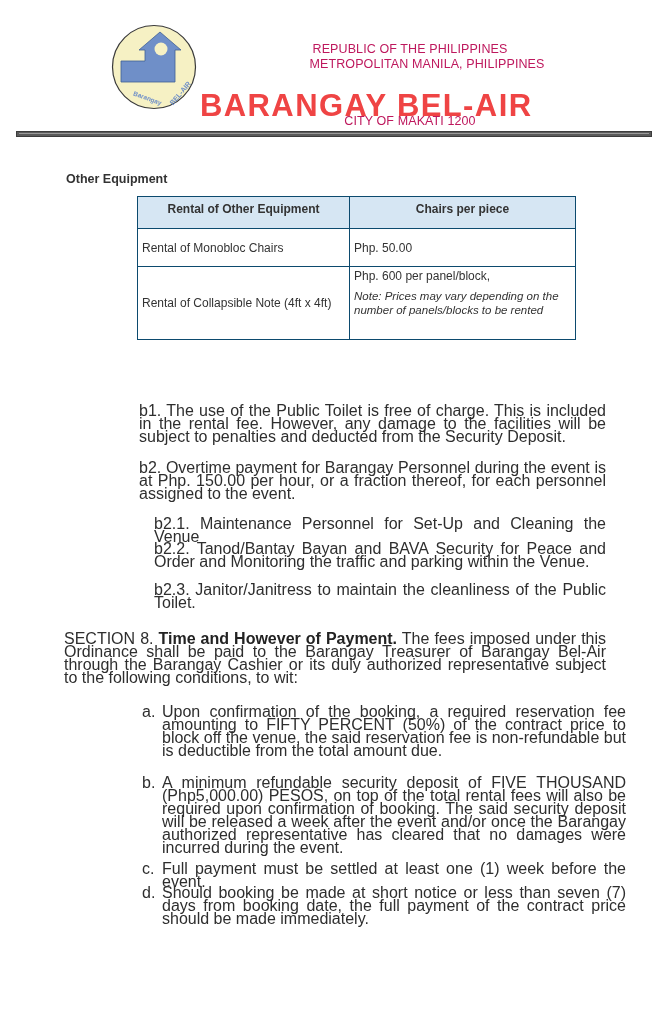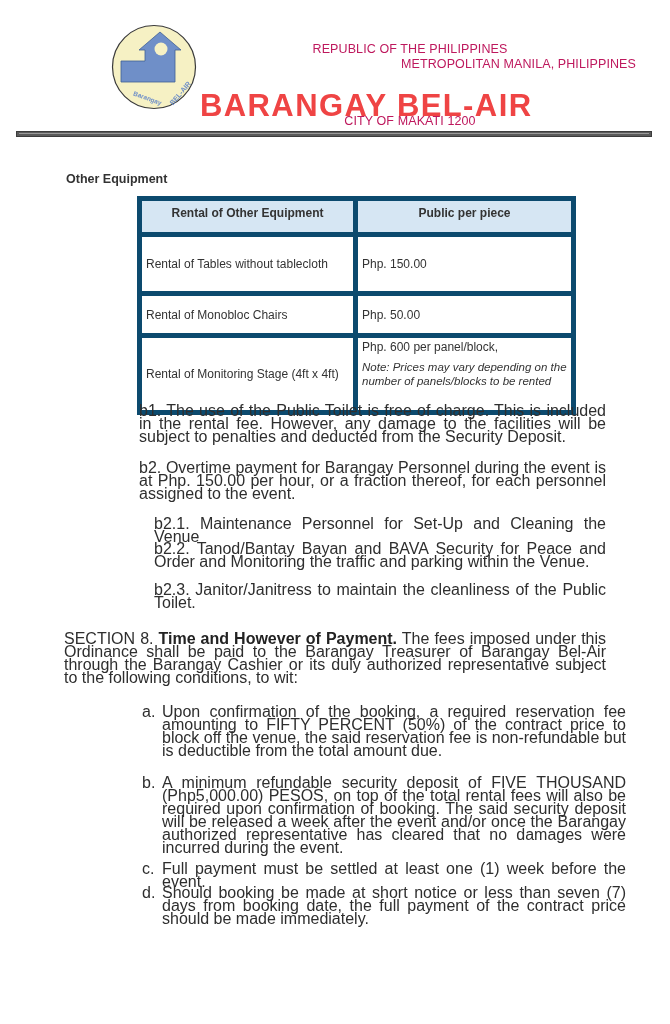--- a/index.html
+++ b/index.html
@@ -6,21 +6,21 @@
     body {
       width: 670px; height: 1024px; position: relative; overflow: hidden;
       font-family: "Liberation Sans", sans-serif; color: #2a2a2a;
     }
     .logo { position: absolute; left: 111px; top: 24px; width: 86px; height: 86px; }
     .hdr-line {
       position: absolute; left: 0; width: 100%; text-align: center;
       font-size: 12.5px; letter-spacing: 0.1px; color: #be185d;
     }
     .hdr-1 { top: 42px; left: 190px; width: 440px; }
-    .hdr-2 { top: 57px; left: 196px; width: 440px; text-align: right; }
+    .hdr-2 { top: 57px; left: 207px; width: 440px; }
     .hdr-3 { top: 71px; left: 190px; width: 440px; margin-top: 43px; }
     .brand {
       position: absolute; top: 88px; left: 200px; width: 420px; text-align: left;
       font-size: 31px; font-weight: bold; color: #ef4444; letter-spacing: 1.4px;
       font-family: "Liberation Sans", sans-serif;
     }
     .rule {
       position: absolute; left: 16px; top: 131px; width: 636px; height: 6px;
       background: #5a5a5a; border: 1px solid #3c3c3c; box-sizing: border-box;
     }
@@ -28,21 +28,21 @@
       content: ""; position: absolute; left: 2px; right: 2px; top: 1px; height: 1px; background: #9a9a9a;
     }
     .sec-title {
       position: absolute; left: 66px; top: 172px; font-size: 12.5px; font-weight: bold; color: #333;
     }
     table.equip {
       position: absolute; left: 137px; top: 196px; width: 439px;
       border-collapse: collapse; font-size: 12px; color: #333;
     }
     table.equip th, table.equip td {
-      border: 5px solid #0c4a6e; vertical-align: middle; text-align: left; padding: 8px 4px;
+      border: 1px solid #0c4a6e; vertical-align: middle; text-align: left; padding: 8px 4px;
     }
     table.equip th {
       background: #d6e6f3; font-weight: bold; text-align: center; height: 22px; padding-top: 1px;
     }
     table.equip td.c1 { width: 203px; }
     .r1 td { height: 38px; }
     .r2 td { height: 21px; }
     .r3 td { height: 21px; }
     .r4 td { height: 56px; }
     .note { font-style: italic; font-size: 11.5px; margin-top: 6px; line-height: 14px; }
@@ -80,34 +80,30 @@
 <div class="hdr-line hdr-2">METROPOLITAN MANILA, PHILIPPINES</div>
 <div class="hdr-line hdr-3">CITY OF MAKATI 1200</div>
 <div class="brand">BARANGAY BEL-AIR</div>
 <div class="rule"></div>
 
 <div class="sec-title">Other Equipment</div>
 <table class="equip">
   <thead>
     <tr>
       <th>Rental of Other Equipment</th>
-      <th>Public per piece</th>
+      <th>Chairs per piece</th>
     </tr>
   </thead>
   <tbody>
-    <tr class="r1">
-      <td class="c1">Rental of Tables without tablecloth</td>
-      <td class="c2">Php. 150.00</td>
-    </tr>
     <tr class="r2">
       <td class="c1">Rental of Monobloc Chairs</td>
       <td class="c2">Php. 50.00</td>
     </tr>
     <tr class="r4">
-      <td class="c1">Rental of Monitoring Stage (4ft x 4ft)</td>
+      <td class="c1">Rental of Collapsible Note (4ft x 4ft)</td>
       <td class="c2">
         <div>Php. 600 per panel/block,</div>
         <div class="note">Note: Prices may vary depending on the number of panels/blocks to be rented</div>
       </td>
     </tr>
   </tbody>
 </table>
 
 <div class="para p-b1">
   <span class="txt" style="padding-left:0;text-indent:0;">

